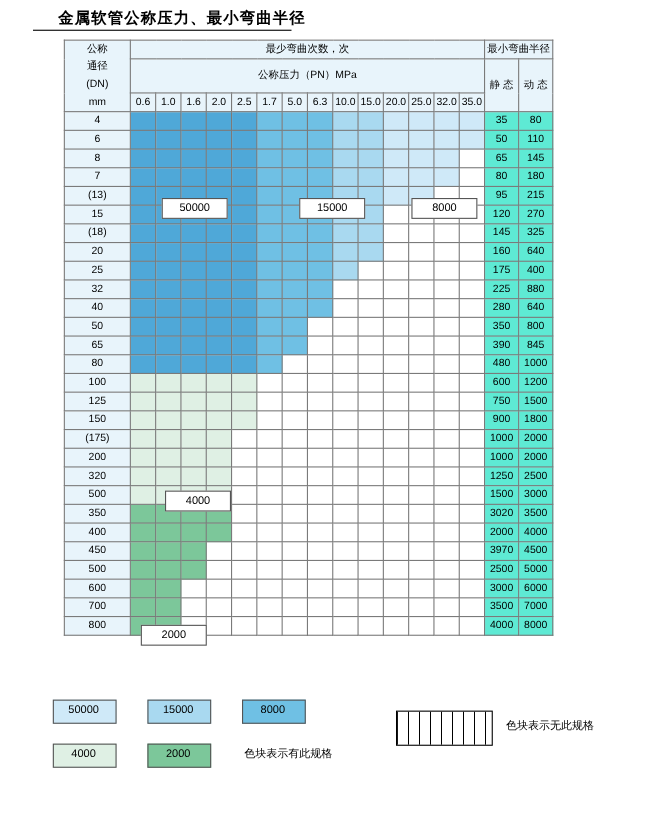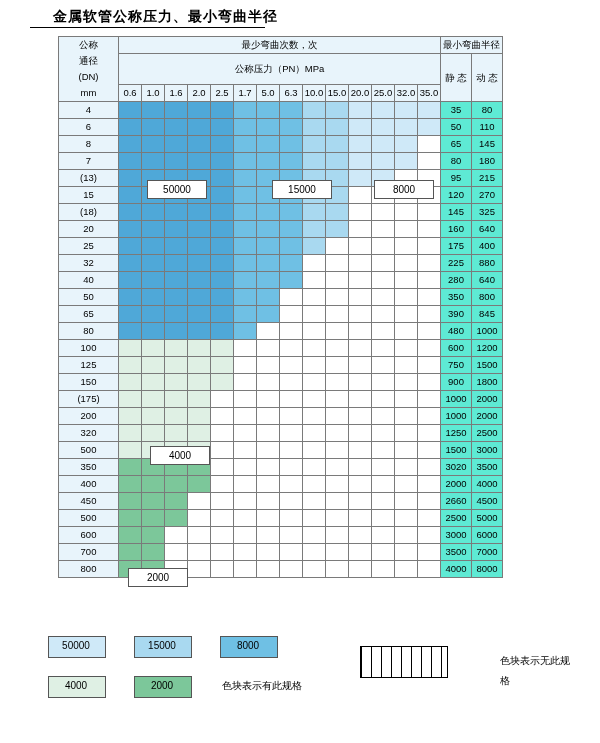--- a/index.html
+++ b/index.html
@@ -593,21 +593,21 @@
         <td class="empty">&nbsp;</td>
         <td class="empty">&nbsp;</td>
         <td class="empty">&nbsp;</td>
         <td class="empty">&nbsp;</td>
         <td class="empty">&nbsp;</td>
         <td class="empty">&nbsp;</td>
         <td class="empty">&nbsp;</td>
         <td class="empty">&nbsp;</td>
         <td class="empty">&nbsp;</td>
         <td class="empty">&nbsp;</td>
-        <td class="rad">2660</td>
+        <td class="rad">3970</td>
         <td class="rad">4500</td>
       </tr>
       <tr>
         <td class="dnc">500</td>
         <td class="g2">&nbsp;</td>
         <td class="g2">&nbsp;</td>
         <td class="g2">&nbsp;</td>
         <td class="empty">&nbsp;</td>
         <td class="empty">&nbsp;</td>
         <td class="empty">&nbsp;</td>
@@ -702,14 +702,14 @@
 
   <div class="lg-swatch" style="left:18px;top:40px;background:#dff0e4;"></div>
   <div class="lg-text" style="left:18px;top:40px;width:56px;text-align:center;">4000</div>
 
   <div class="lg-swatch" style="left:104px;top:40px;background:#7cc79a;"></div>
   <div class="lg-text" style="left:104px;top:40px;width:56px;text-align:center;">2000</div>
 
   <div class="lg-text" style="left:192px;top:40px;">色块表示有此规格</div>
 
   <div class="hatch" style="left:330px;top:10px;"></div>
-  <div class="lg-text" style="left:430px;top:15px;margin-left:40px;">色块表示无此规格</div>
+  <div class="lg-text" style="left:430px;top:15px;">色块表示无此规格</div>
 </div>
 
 </body></html>

